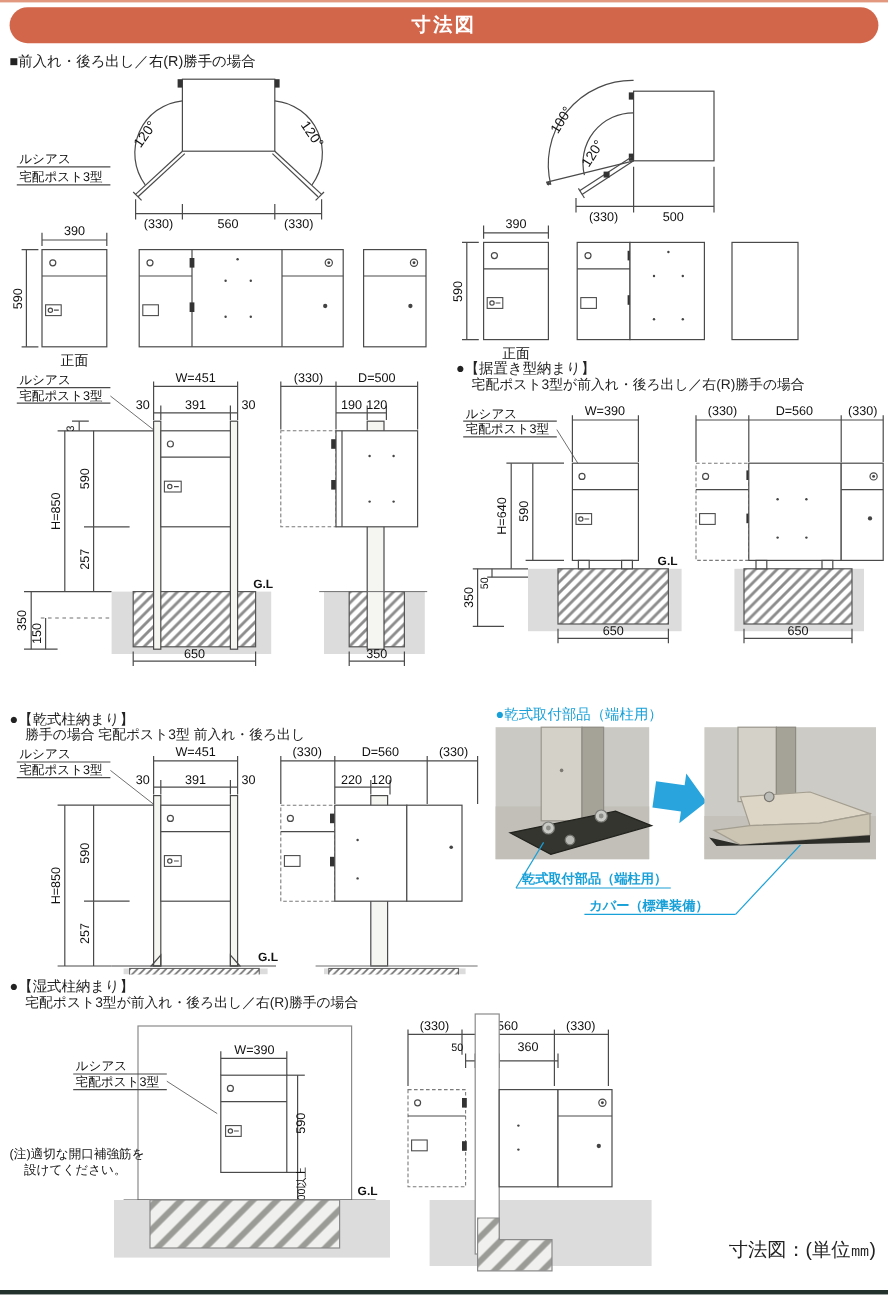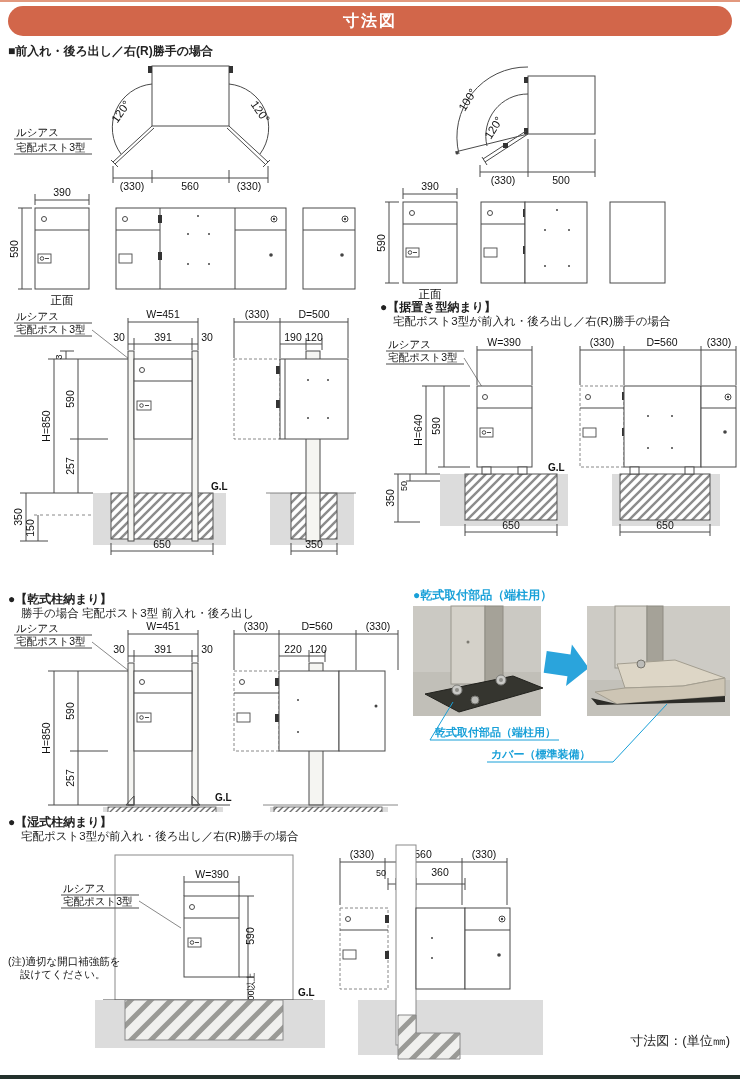--- a/index.html
+++ b/index.html
@@ -3,21 +3,21 @@
 <meta charset="utf-8">
 <style>
   html,body{margin:0;padding:0;background:#fff;}
   body{font-family:"Liberation Sans","DejaVu Sans",sans-serif;color:#222;}
   #page{position:relative;width:740px;height:1079px;background:#fff;overflow:hidden;}
   .topstrip{position:absolute;top:0;left:0;width:740px;height:2px;background:#e2987e;}
   .botstrip{position:absolute;bottom:0;left:0;width:740px;height:4px;background:#23312c;}
   .header{position:absolute;top:6px;left:8px;width:724px;height:30px;background:#d2664a;border-radius:15px;
           display:flex;align-items:center;justify-content:center;color:#fff;font-size:16px;font-weight:bold;letter-spacing:2px;}
   .sec{position:absolute;}
-  .sec h3{margin:0;font-size:12px;font-weight:bold;line-height:14px;}
+  .sec h3{margin:0;font-size:12px;font-weight:normal;line-height:14px;}
   .sec h4{margin:0;font-size:11.5px;font-weight:normal;line-height:14px;padding-left:13px;}
   .bluetitle{color:#18a0d8 !important;}
   svg{display:block;}
   svg line, svg path.ln, svg polyline{stroke:#4a4a4a;stroke-width:1;fill:none;}
   svg .thin{stroke:#6a6a6a;stroke-width:0.8;}
   svg rect.box{fill:#ffffff;stroke:#4a4a4a;stroke-width:1;}
   svg rect.post{fill:#f5f5f2;stroke:#4a4a4a;stroke-width:1;}
   svg rect.panelD{fill:#ffffff;stroke:#7a7a7a;stroke-width:0.9;stroke-dasharray:3 2;}
   svg rect.dark, svg .dark{fill:#333;stroke:none;}
   svg circle.knob{fill:none;stroke:#4a4a4a;stroke-width:1;}
@@ -26,21 +26,21 @@
   svg text{font-family:"Liberation Sans","DejaVu Sans",sans-serif;font-size:10.5px;fill:#111;text-anchor:middle;}
   svg text.big{font-size:11.5px;}
   svg text.sm{font-size:9px;}
   svg text.gl{font-size:10px;text-anchor:start;font-weight:bold;}
   svg text.lab{font-size:10.5px;text-anchor:start;}
   svg text.blue{fill:#18a0d8;font-size:11px;font-weight:bold;text-anchor:start;}
   svg .blueln{stroke:#18a0d8;stroke-width:1;}
   svg rect.gray{fill:#dcdcdc;stroke:none;}
   svg rect.found{fill:url(#hatch);stroke:#555;stroke-width:1;}
   svg rect.ground2{fill:url(#hatch2);stroke:#555;stroke-width:0.8;}
-  .footer{position:absolute;top:1032px;right:10px;font-size:13px;color:#222;}
+  .footer{position:absolute;top:1032px;right:10px;font-size:16px;color:#222;}
 </style>
 </head>
 <body>
 
 <svg width="0" height="0" style="position:absolute">
   <defs>
     <pattern id="hatch" width="9" height="9" patternUnits="userSpaceOnUse">
       <rect width="9" height="9" fill="#ffffff"></rect>
       <path d="M-2,2 L2,-2 M-2,11 L11,-2 M7,11 L11,7" stroke="#8c8c8c" stroke-width="2.4"></path>
     </pattern>

